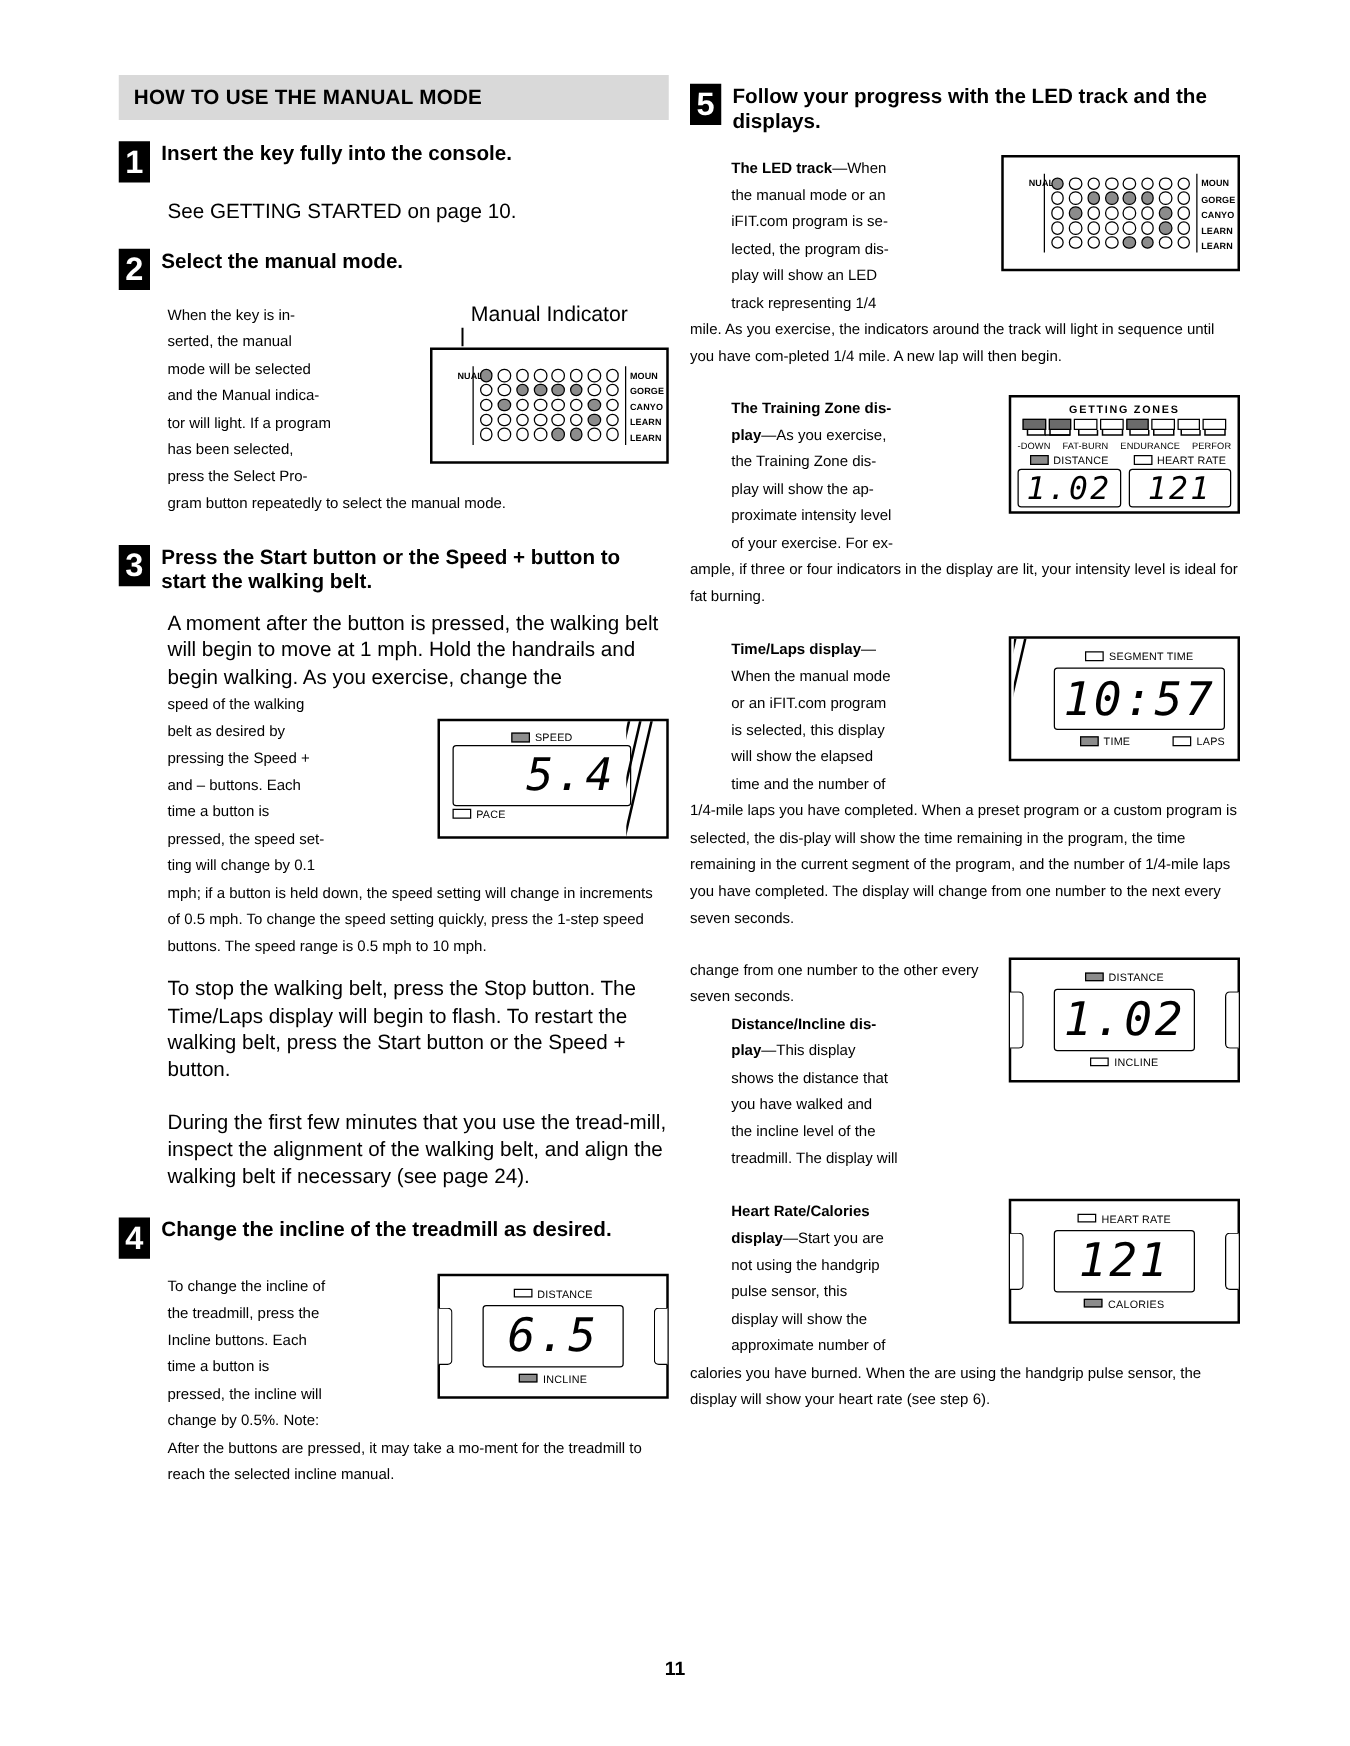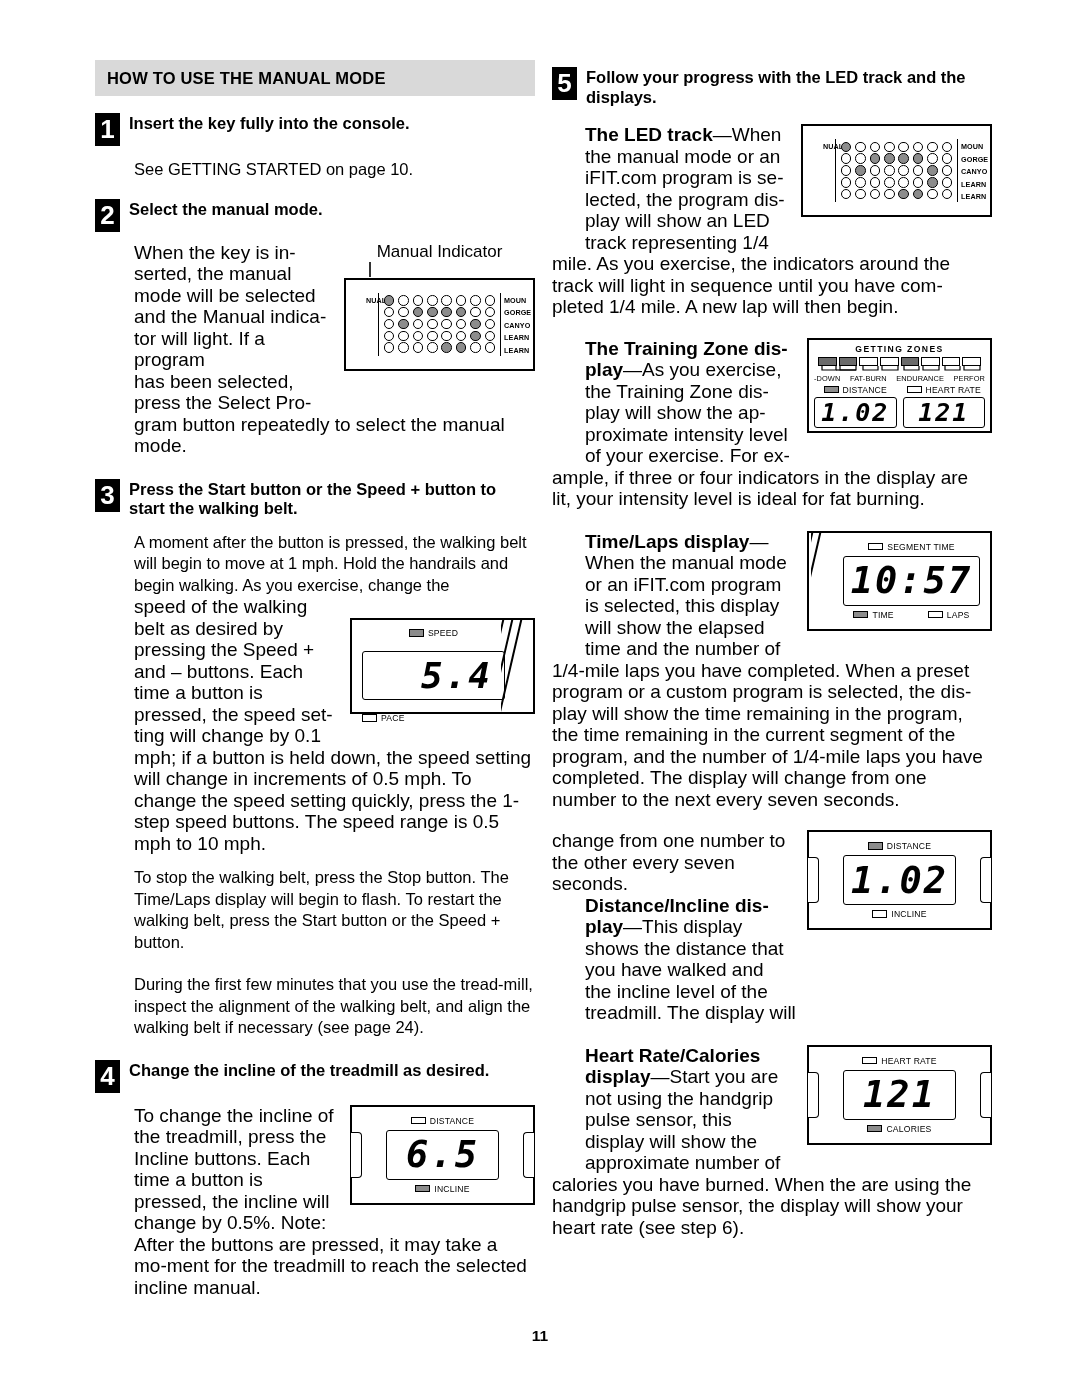--- a/index.html
+++ b/index.html
@@ -69,21 +69,21 @@
   .para {
     font-size: 16.5px;
     line-height: 21.5px;
     margin: 13px 0 0 0;
   }
   .para.indent { margin-left: 39px; }
   .b { font-weight: bold; }
 
   
   .wrap-text {
-    font-size: 19px;
+    font-size: 12px;
     line-height: 21.5px;
   }
 
   
   .fig-float-right { float: right; margin: 0 0 4px 10px; }
   .clearfix::after { content:""; display:block; clear:both; }
 
   
   .console {
     border: 2px solid #000;
@@ -148,37 +148,37 @@
   .seg-box {
     border: 1.6px solid #000;
     border-radius: 3px;
     display: flex;
     align-items: center;
     justify-content: center;
     box-sizing: border-box;
   }
   .seg {
     font-family: "DejaVu Sans Mono", monospace;
-    font-weight: bold;
+    font-weight: normal;
     font-style: italic;
     letter-spacing: 2px;
     line-height: 1;
   }
 
   
   .pill-row {
     display: flex;
     align-items: center;
     justify-content: center;
     gap: 5px;
     font-size: 8.6px;
     font-weight: normal;
     letter-spacing: .2px;
   }
-  .pill-row.wide { gap: 34px; }
+  .pill-row.wide { gap: 34px; justify-content: flex-end; }
   .pill-item { display: flex; align-items: center; gap: 4px; }
   .pill {
     width: 15px; height: 7.5px;
     border: 1.3px solid #000;
     background: #fff;
     box-sizing: border-box;
   }
   .pill.on { background: #8c8c8c; }
 
   
@@ -212,21 +212,21 @@
   }
   .notch.l { left: -1px; border-left: none; border-radius: 0 4px 4px 0;}
   .notch.r { right: -1px; border-right: none; border-radius: 4px 0 0 4px;}
 
   
   .fig-speed {
     width: 185px; height: 96px;
     position: relative;
   }
   .fig-speed .inner { position: absolute; left: 10px; right: 28px; top: 8px; bottom: 8px; }
-  .fig-speed .seg-box { height: 49px; margin: 13px 0; }
+  .fig-speed .seg-box { height: 49px; margin: 1px 0; }
   .fig-speed .seg { font-size: 36px; padding-left: 46px; }
 
   .fig-dist {
     width: 185px; height: 100px;
     position: relative;
   }
   .fig-dist .inner { position: absolute; left: 20px; right: 20px; top: 9px; bottom: 9px; }
   .fig-dist .seg-box { height: 50px; margin: 4px 14px; }
   .fig-dist .seg { font-size: 37px; }
 

